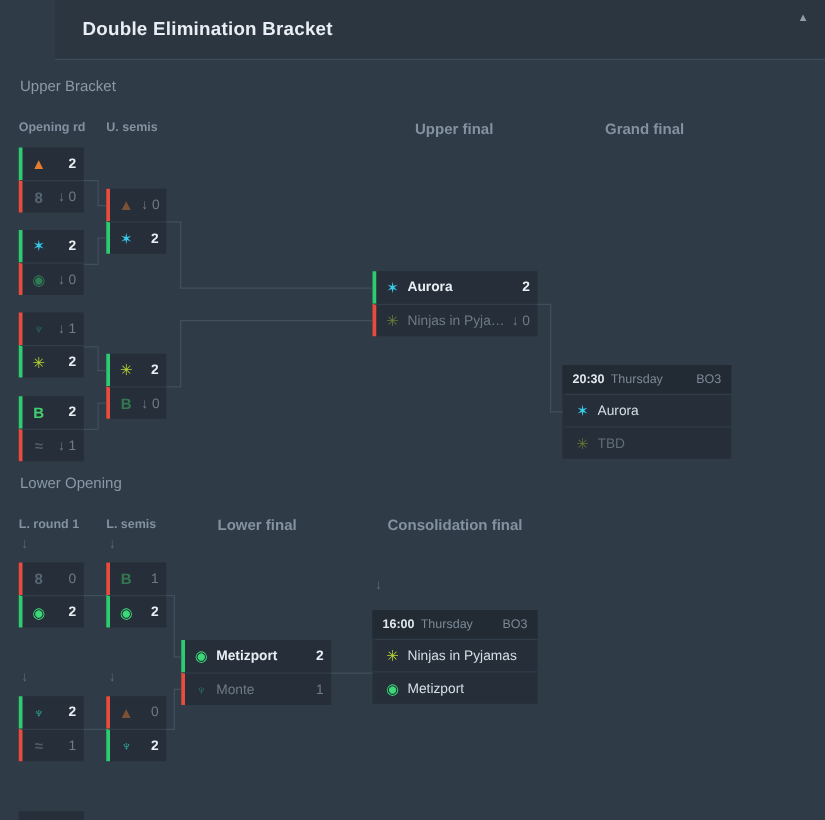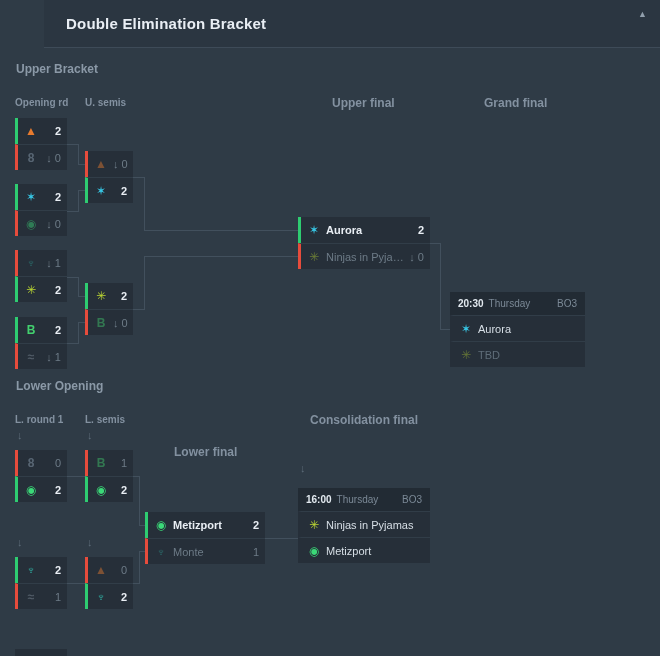--- a/index.html
+++ b/index.html
@@ -4,21 +4,21 @@
 <style>
   html,body{margin:0;padding:0;background:#2f3b46;}
   .page{position:relative;width:660px;height:656px;background:#2f3b46;overflow:hidden;
         font-family:"Liberation Sans","DejaVu Sans",sans-serif;}
   
   .topbar{position:absolute;left:0;top:0;width:660px;height:48px;background:#2b3641;
           border-bottom:1px solid #3e4b58;box-sizing:border-box;display:flex;align-items:center;padding:0 22px;margin-left:44px;}
   .topbar-title{font-size:15px;font-weight:bold;color:#e9eef4;letter-spacing:.2px;}
   .collapse-btn{position:absolute;right:13px;top:9px;font-size:9px;color:#919fac;cursor:pointer;}
   
-  .section-label{position:absolute;font-size:12px;font-weight:bold;color:#8b99a7;}
+  .section-label{position:absolute;font-size:12px;font-weight:normal;color:#8b99a7;}
   .colh{position:absolute;font-weight:bold;color:#8391a0;white-space:nowrap;}
   .colh.sm{font-size:10px;}
   .colh.lg{font-size:12px;}
   
   .match{position:absolute;background:#262f39;box-sizing:border-box;}
   .m-row{display:flex;align-items:center;height:26px;box-sizing:border-box;
          border-left:3px solid transparent;padding:0 6px;gap:5px;cursor:pointer;}
   .m-row + .m-row{border-top:1px solid #313d48;}
   .sched + .m-row{border-top:1px solid #313d48;}
   .m-row.win{border-left-color:var(--win-green,#2ecc71);}
@@ -56,21 +56,21 @@
 
   <div class="section-label" style="left:16px;top:62px;">Upper Bracket</div>
   <div class="colh sm" style="left:15px;top:97px;">Opening rd</div>
   <div class="colh sm" style="left:85px;top:97px;">U. semis</div>
   <div class="colh lg" style="left:332px;top:96px;">Upper final</div>
   <div class="colh lg" style="left:484px;top:96px;">Grand final</div>
 
   <div class="section-label" style="left:16px;top:379px;">Lower Opening</div>
   <div class="colh sm" style="left:15px;top:414px;">L. round 1</div>
   <div class="colh sm" style="left:85px;top:414px;">L. semis</div>
-  <div class="colh lg" style="left:174px;top:413px;margin-top:32px;">Lower final</div>
+  <div class="colh lg" style="left:174px;top:413px;">Lower final</div>
   <div class="colh lg" style="left:310px;top:413px;">Consolidation final</div>
 
   <div class="match" style="left:15px;top:118px;width:52px;">
     <div class="m-row win">
       <span class="logo" style="color: rgb(232, 123, 46);">▲</span>
       <span class="score">2</span>
     </div>
     <div class="m-row loss">
       <span class="logo" style="color: rgb(147, 167, 185);">8</span>
       <span class="score">↓ 0</span>

